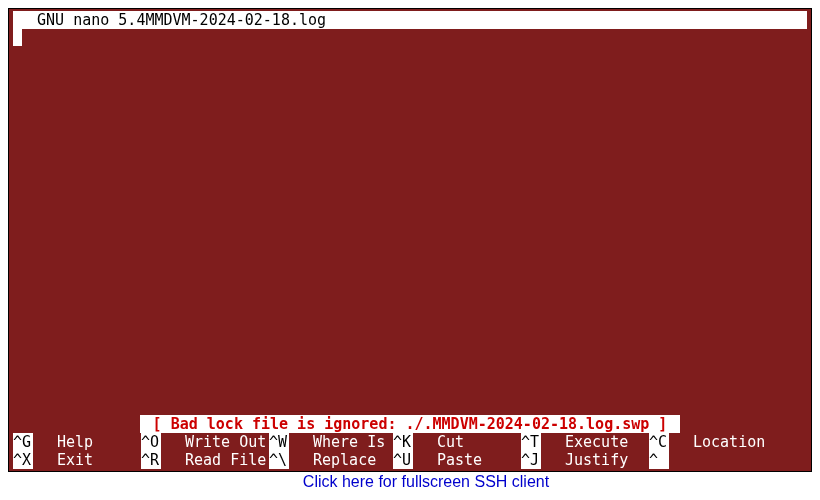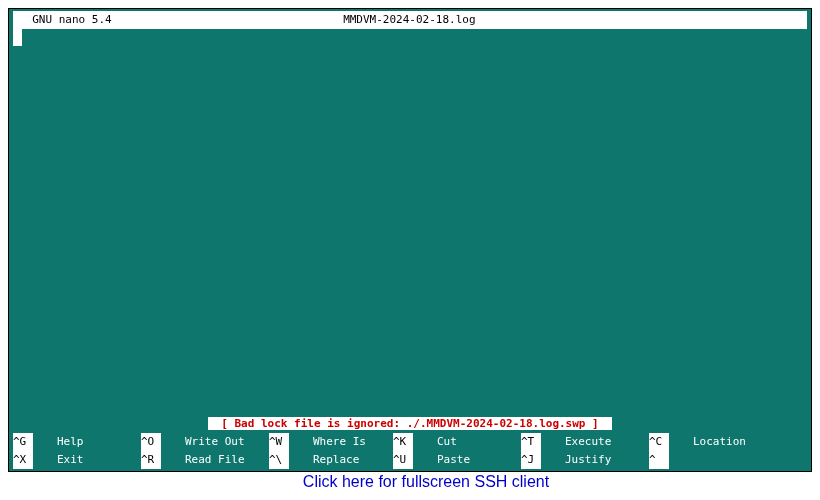--- a/index.html
+++ b/index.html
@@ -27,39 +27,39 @@
     text-align: center;
     font-weight: bold;
     font-size: 13px;
     line-height: 18px;
     height: 18px;
     text-shadow: 1px 1px 0 rgba(255,255,255,0.25);
     border-bottom: 1px solid #000;
   }
   .terminal {
     flex: 1;
-    background: #0f766e;
+    background: #7f1d1d;
     color: #fff;
-    font-size: 11px;
+    font-size: 15px;
     line-height: 18px;
     padding: 2px 4px;
     display: flex;
     flex-direction: column;
     font-family: "DejaVu Sans Mono","Courier New",monospace;
   }
   .nano-header {
     background: #fff;
     color: #000;
     display: flex;
     height: 18px;
     line-height: 18px;
     white-space: pre;
   }
   .nano-header .app { flex: 0 0 auto; padding-left: 6px; }
-  .nano-header .file { flex: 1; text-align: center; }
+  .nano-header .file { flex: 1; }
   .nano-header .pad { flex: 0 0 auto; width: 100px; }
   .editor-area {
     flex: 1;
     position: relative;
   }
   .cursor {
     position: absolute;
     left: 0;
     top: 0;
     width: 9px;

